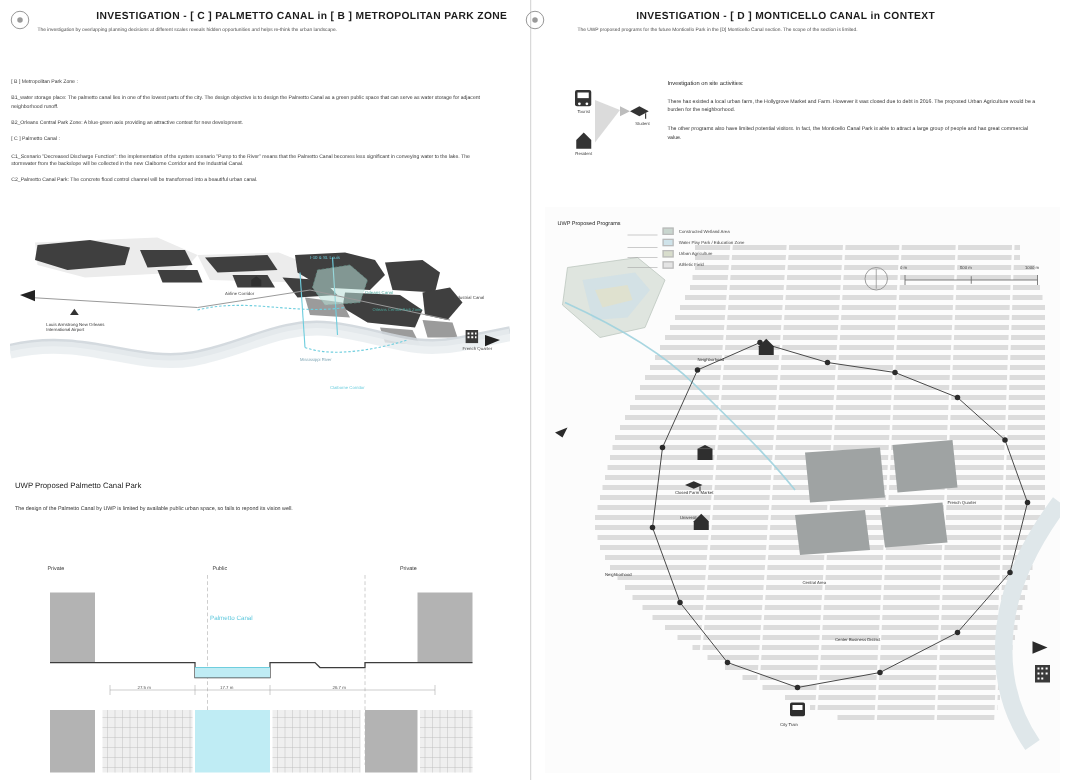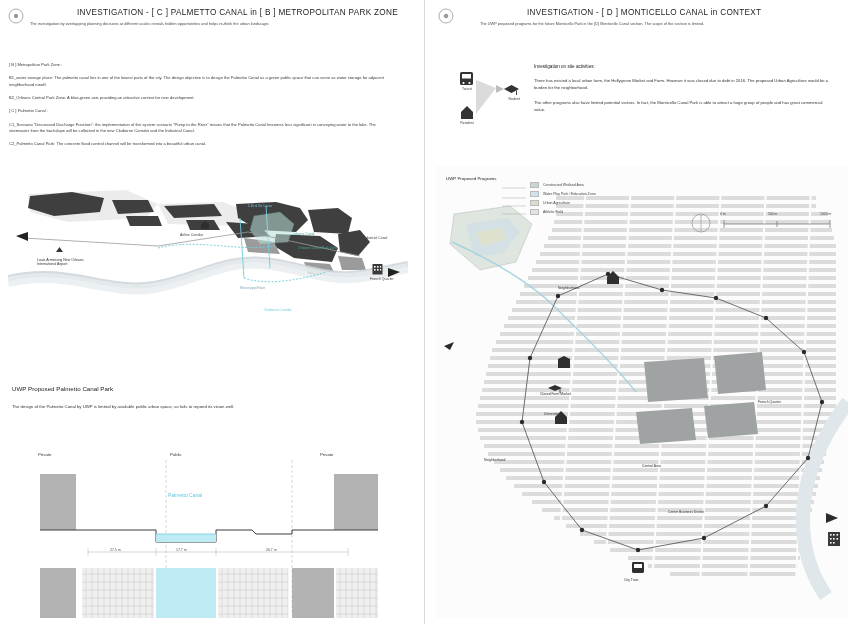--- a/index.html
+++ b/index.html
@@ -2,21 +2,21 @@
 <html><head>
 <meta charset="utf-8">
 <style>
   html,body{margin:0;padding:0;background:#ffffff;}
   body{width:855px;height:624px;font-family:"Liberation Sans",sans-serif;color:#231f20;overflow:hidden;position:relative;}
   .page{position:relative;width:855px;height:624px;}
 
   
   .panel{position:absolute;}
   .tiny{font-size:4.1px;line-height:1.55;color:#3a3a3a;}
-  .hdr-title{font-size:8.2px;letter-spacing:.3px;color:#1c1c1c;font-weight:400;padding-left:47px;}
+  .hdr-title{font-size:8.2px;letter-spacing:.3px;color:#1c1c1c;font-weight:700;padding-left:47px;}
   .hdr-sub{font-size:3.9px;color:#4a4a4a;}
   .label{font-size:4px;color:#444;}
 
   
   #lhdr{left:8px;top:6px;width:400px;height:26px;}
   #lhdr .c{position:absolute;left:0;top:2px;}
   #lhdr .t{position:absolute;left:22px;top:2px;}
   #lhdr .s{position:absolute;left:22px;top:15px;width:330px;}
 
   
@@ -35,21 +35,21 @@
   
   #lsect{left:38px;top:452px;width:348px;height:165px;}
   #lsect .zl{position:absolute;font-size:4.3px;color:#333;}
   #lsect .dim{position:absolute;font-size:3.5px;color:#555;}
   #lsect .canal-name{position:absolute;font-size:5px;color:#5fc8dd;}
 
   
   #vdiv{left:424px;top:0px;width:1px;height:624px;background:#d9d9d9;}
 
   
-  #rhdr{left:438px;top:6px;width:400px;height:26px;}
+  #rhdr{left:420px;top:6px;width:400px;height:26px;}
   #rhdr .c{position:absolute;left:0;top:2px;}
   #rhdr .t{position:absolute;left:42px;top:2px;}
   #rhdr .s{position:absolute;left:42px;top:15px;width:350px;}
 
   
   #ract{left:534px;top:64px;width:300px;}
   #ract .h{font-size:4.6px;color:#222;margin-bottom:9px;}
   #ract p{margin:0 0 9px 0;font-size:4.2px;line-height:1.55;color:#333;}
 
   

